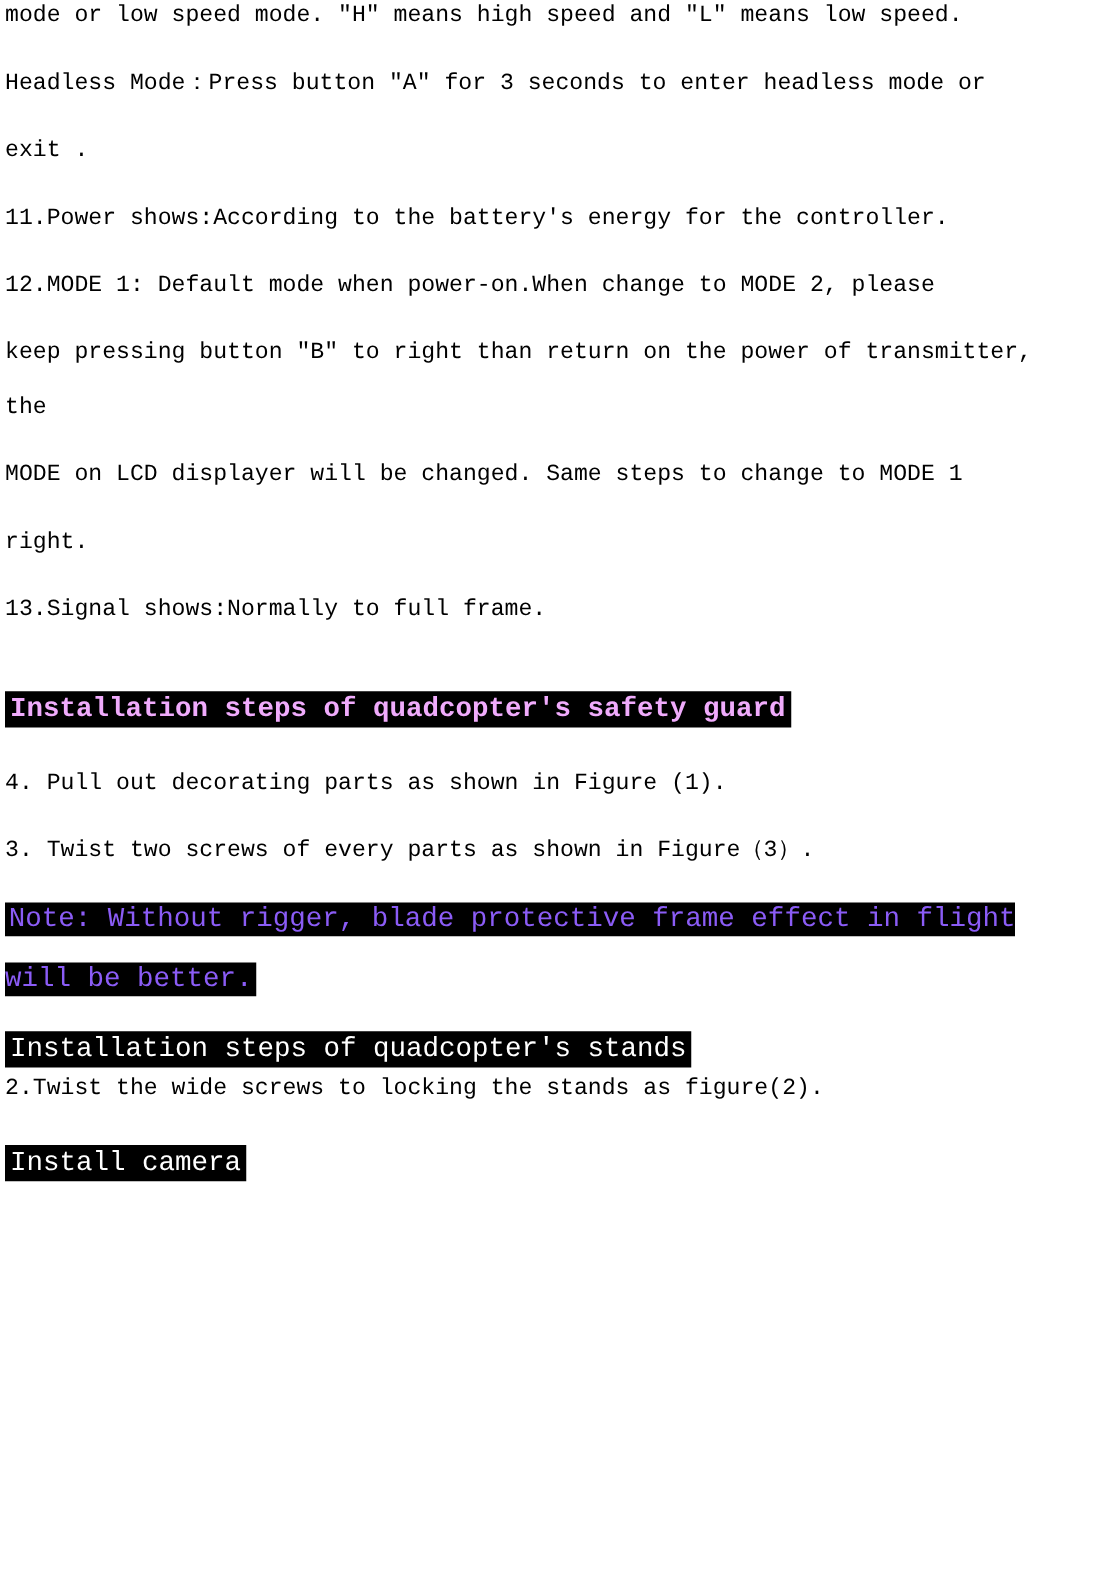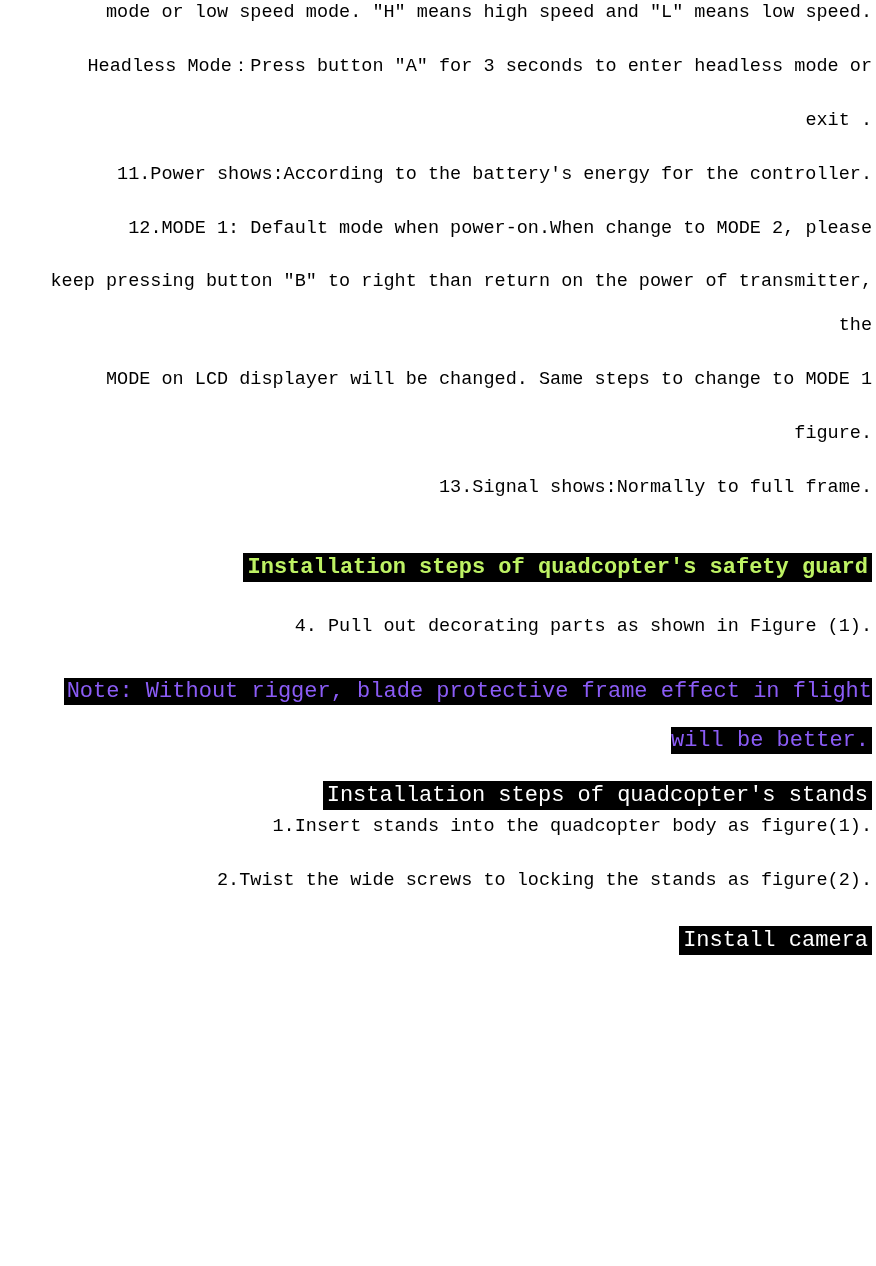--- a/index.html
+++ b/index.html
@@ -11,32 +11,31 @@
       font-family: "Courier New", Courier, monospace;
       background: #ffffff;
       color: #000000;
       width: 876px;
       padding: 0;
       font-size: 18.5px;
       line-height: 1.4;
     }
     .content {
       padding: 0 4px;
-      text-align: right;
     }
     .para {
       margin-bottom: 28px;
     }
     .para-tight {
       margin-bottom: 18px;
     }
     .heading-black {
       display: inline;
       background: #000000;
-      color: #bef264;
+      color: #f0abfc;
       font-weight: bold;
       font-size: 22px;
       padding: 2px 4px;
       line-height: 1.7;
     }
     .heading-wrap {
       margin-top: 48px;
       margin-bottom: 28px;
     }
     .heading-wrap-mid {
@@ -90,41 +89,41 @@
 
   <p class="para">11.Power shows:According to the battery's energy for the controller.</p>
 
   <p class="para">12.MODE 1: Default mode when power-on.When change to MODE 2, please</p>
 
   <p class="para-tight">keep pressing button "B" to right than return on the power of transmitter,</p>
   <p class="para">the</p>
 
   <p class="para">MODE on LCD displayer will be changed. Same steps to change to MODE 1</p>
 
-  <p class="para">figure.</p>
+  <p class="para">right.</p>
 
   <p class="para">13.Signal shows:Normally to full frame.</p>
 
   <div class="heading-wrap">
     <span class="heading-black">Installation steps of quadcopter's safety guard</span>
   </div>
 
   <p class="para">4. Pull out decorating parts as shown in Figure (1).</p>
 
 
+  <p class="para-tight">3. Twist two screws of every parts as shown in Figure（3）.</p>
 
   <div class="note-wrap">
     <span class="note-black">Note: Without rigger, blade protective frame effect in flight will be better.</span>
   </div>
 
   <div class="heading-wrap-mid">
     <span class="heading-stands">Installation steps of quadcopter's stands</span>
   </div>
 
-  <p class="para">1.Insert stands into the quadcopter body as figure(1).</p>
 
   <p class="para">2.Twist the wide screws to locking the stands as figure(2).</p>
 
   <div class="heading-wrap-sm">
     <span class="heading-camera">Install camera</span>
   </div>
 
 </div>
 
 </body></html>

